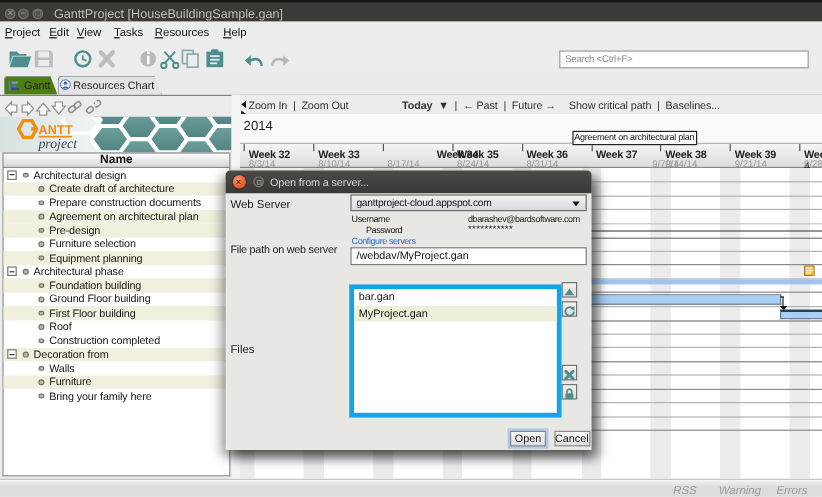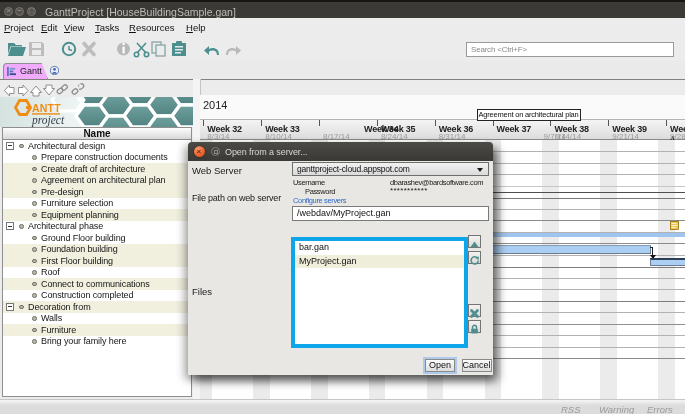--- a/index.html
+++ b/index.html
@@ -9,21 +9,21 @@
   #titlebar .wbtn{position:absolute;top:4.5px;width:9px;height:9px;border-radius:50%;background:#55524d;border:1px solid #78756f;box-sizing:border-box;}
   #titlebar .wsym{position:absolute;color:#8d8a84;font-size:8px;line-height:7px;width:7px;text-align:center;font-weight:bold;}
   #wtitle{left:45px;top:3.5px;color:#bfbcb6;font-size:10.5px;}
   #menubar{left:0;top:18px;width:685px;height:19px;background:#ececec;}
   .mitem{position:absolute;top:4px;font-size:9.5px;color:#111;}
   .mitem span{text-decoration:underline;}
   #toolbar{left:0;top:37px;width:685px;height:24px;background:#ececec;}
   #search{left:466px;top:42px;width:202px;height:13px;background:#fff;border:1px solid #9a9a9a;font-size:8px;letter-spacing:-0.2px;color:#8a8a8a;padding-left:4px;line-height:13px;}
   #tabstrip{left:0;top:61px;width:685px;height:18px;background:#eaeaea;}
   .tab{position:absolute;top:2px;height:16px;border:1px solid #8b9097;border-bottom:none;font-size:9px;color:#222;line-height:15px;box-sizing:border-box;}
-  #tab1{left:3px;width:45px;background:#f0abfc;border-top-left-radius:4px;clip-path:polygon(0 0,86% 0,100% 100%,0 100%);padding-left:16px;}
+  #tab1{left:3px;width:45px;background:#4d7c0f;border-top-left-radius:4px;clip-path:polygon(0 0,86% 0,100% 100%,0 100%);padding-left:16px;}
   #tab2{left:48px;width:87px;background:#e3e3e3;border-top-left-radius:4px;clip-path:polygon(0 0,93% 0,100% 100%,0 100%);padding-left:12px;}
   #mainsep{left:0;top:78.5px;width:685px;height:1px;background:#83817e;}
   
   #navrow{left:0;top:80px;width:193px;height:17px;background:#ececec;}
   #banner{left:0;top:97px;width:193px;height:30px;overflow:hidden;}
   #namehdr{left:2px;top:127px;width:190px;height:13px;background:linear-gradient(#fdfdfd,#d9d8d6);border:1px solid #8e8e8e;box-sizing:border-box;font-size:10px;font-weight:bold;color:#111;text-align:center;line-height:12px;}
   #tree{left:2px;top:140px;width:190px;height:257px;background:#fff;border-left:1px solid #8e8e8e;border-right:1px solid #8e8e8e;border-bottom:1px solid #8e8e8e;box-sizing:border-box;}
   .trow{position:relative;width:100%;height:11.5px;font-size:9px;letter-spacing:-0.1px;color:#161616;white-space:nowrap;}
   .trow.b{background:#f1f0df;}
   .trow .txt{position:absolute;top:0.5px;}
@@ -127,20 +127,21 @@
       </g>
 
     <path d="M206,18 C206,11 212,10 216,12 L216,9 L221,13.5 L216,18 L216,14.5 C212,12.5 208,13.5 208,18 Z" fill="#4d8f8f" transform="translate(425,0) scale(-1,1)"></path>
 
     <path d="M226,18 C226,11 232,10 236,12 L236,9 L241,13.5 L236,18 L236,14.5 C232,12.5 228,13.5 228,18 Z" fill="#b9b9b9"></path>
   </svg>
 </div>
 <div class="abs" id="search">Search &lt;Ctrl+F&gt;</div>
 <div class="abs" id="tabstrip">
   <div class="tab" id="tab1">Gantt</div>
+  <div class="tab" id="tab2">Resources Chart</div>
   <svg class="abs" style="left:6.5px;top:5.5px;" width="9" height="9" viewBox="0 0 10 10">
       <rect x="0" y="0" width="2" height="10" fill="#5577bb"></rect>
       <rect x="3" y="1" width="6" height="2" fill="#7799cc"></rect>
       <rect x="3" y="4" width="4" height="2" fill="#5577bb"></rect>
       <rect x="3" y="7" width="7" height="2" fill="#334f86"></rect>
     </svg>
   <svg class="abs" style="left:49.5px;top:5px;" width="9" height="9" viewBox="0 0 11 11">
       <circle cx="5.5" cy="5.5" r="5" fill="#e8edf5" stroke="#4466aa" stroke-width="1"></circle>
       <circle cx="5.5" cy="4" r="1.7" fill="#4466aa"></circle>
       <path d="M2.5,9.5 C2.5,6.8 8.5,6.8 8.5,9.5 Z" fill="#4466aa"></path>
@@ -201,27 +202,27 @@
     <text x="32" y="26.5" font-family="Liberation Serif" font-style="italic" font-size="11.5" fill="#39424d">project</text>
   </svg>
 </div>
 <div class="abs" id="namehdr">Name</div>
 <div class="abs" id="tree">
 <div class="trow">
       <div class="exp"></div>
       <div class="blt" style="left:16px;"></div>
       <div class="txt" style="left:25px;">Architectural design</div>
     </div>
+<div class="trow b">
+      <div class="blt" style="left:29px;"></div>
+      <div class="txt" style="left:38px;">Create draft of architecture</div>
+    </div>
 <div class="trow">
       <div class="blt" style="left:29px;"></div>
       <div class="txt" style="left:38px;">Prepare construction documents</div>
-    </div>
-<div class="trow b">
-      <div class="blt" style="left:29px;"></div>
-      <div class="txt" style="left:38px;">Create draft of architecture</div>
     </div>
 <div class="trow b">
       <div class="blt" style="left:29px;"></div>
       <div class="txt" style="left:38px;">Agreement on architectural plan</div>
     </div>
 <div class="trow b">
       <div class="blt" style="left:29px;"></div>
       <div class="txt" style="left:38px;">Pre-design</div>
     </div>
 <div class="trow">
@@ -230,39 +231,35 @@
     </div>
 <div class="trow b">
       <div class="blt" style="left:29px;"></div>
       <div class="txt" style="left:38px;">Equipment planning</div>
     </div>
 <div class="trow">
       <div class="exp"></div>
       <div class="blt" style="left:16px;"></div>
       <div class="txt" style="left:25px;">Architectural phase</div>
     </div>
+<div class="trow b">
+      <div class="blt" style="left:29px;"></div>
+      <div class="txt" style="left:38px;">Foundation building</div>
+    </div>
 <div class="trow">
       <div class="blt" style="left:29px;"></div>
       <div class="txt" style="left:38px;">Ground Floor building</div>
     </div>
 <div class="trow b">
       <div class="blt" style="left:29px;"></div>
-      <div class="txt" style="left:38px;">Foundation building</div>
-    </div>
-<div class="trow b">
-      <div class="blt" style="left:29px;"></div>
       <div class="txt" style="left:38px;">First Floor building</div>
     </div>
 <div class="trow">
       <div class="blt" style="left:29px;"></div>
       <div class="txt" style="left:38px;">Roof</div>
-    </div>
-<div class="trow b">
-      <div class="blt" style="left:29px;"></div>
-      <div class="txt" style="left:38px;">Connect to communications</div>
     </div>
 <div class="trow">
       <div class="blt" style="left:29px;"></div>
       <div class="txt" style="left:38px;">Construction completed</div>
     </div>
 <div class="trow b">
       <div class="exp"></div>
       <div class="blt" style="left:16px;"></div>
       <div class="txt" style="left:25px;">Decoration from</div>
     </div>
@@ -275,20 +272,27 @@
       <div class="txt" style="left:38px;">Furniture</div>
     </div>
 <div class="trow">
       <div class="blt" style="left:29px;"></div>
       <div class="txt" style="left:38px;">Bring your family here</div>
     </div>
 </div>
 <div class="abs" id="splitter"></div>
 <div class="abs" style="left:199.5px;top:79px;width:1px;height:320px;background:#c4c4c4;"></div>
 <div class="abs" id="chart">
+  <div id="ctoolbar">
+    <div class="abs" style="left:7px;top:4px;">Zoom In&nbsp; | &nbsp;Zoom Out</div>
+    <div class="abs" style="left:135px;top:4px;"><b>Today&nbsp; ▼</b>&nbsp; | &nbsp;← Past&nbsp; | &nbsp;Future →</div>
+    <div class="abs" style="left:274px;top:4px;">Show critical path&nbsp; | &nbsp;Baselines...</div>
+    <div class="abs" style="left:1px;top:5px;width:0;height:0;border-top:3.5px solid transparent;border-bottom:3.5px solid transparent;border-right:4.5px solid #111;"></div>
+    <div class="abs" style="left:1px;top:12.5px;width:0;height:0;border-top:3.5px solid transparent;border-bottom:3.5px solid transparent;border-left:4.5px solid #111;"></div>
+  </div>
   <div id="yearrow">
       <div>2014</div>
     </div>
   <div id="weekband">
     <div class="wtick" style="left:3.3px;"></div>
       <div class="wname" style="left:7.3px;">Week 32</div>
       <div class="wdate" style="left:7.3px;">8/3/14</div>
     <div class="wtick" style="left:61.2px;"></div>
       <div class="wname" style="left:65.2px;">Week 33</div>
       <div class="wdate" style="left:65.2px;">8/10/14</div>
@@ -373,21 +377,21 @@
     <div style="position:absolute;left:23px;top:5px;width:9px;height:9px;border-radius:50%;background:#45433f;border:1px solid #807d77;box-sizing:border-box;"></div>
     <div style="position:absolute;left:25.5px;top:7.5px;width:4px;height:4px;border:1px solid #8d8a84;box-sizing:border-box;"></div>
   </div>
   <div class="dlabel" style="left:4px;top:23px;">Web Server</div>
   <div id="combo">ganttproject-cloud.appspot.com<div class="arr"></div></div>
   <div class="dlabel small" style="left:105px;top:36px;">Username</div>
   <div class="dlabel small" style="left:202px;top:36px;text-align:center;">dbarashev@bardsoftware.com</div>
   <div class="dlabel small" style="left:105px;top:45px;padding-left:12px;">Password</div>
   <div class="dlabel small" style="left:202px;top:44px;font-size:8px;letter-spacing:0.3px;">***********</div>
   <div class="dlabel small" style="left:105px;top:54px;color:#2d6ac9;">Configure servers</div>
-  <div class="dlabel" style="left:4px;top:51px;font-size:9px;letter-spacing:-0.2px;">File path on web server</div>
+  <div class="dlabel" style="left:4px;top:61px;font-size:9px;letter-spacing:-0.2px;">File path on web server</div>
   <div id="fpath">/webdav/MyProject.gan</div>
   <div id="flist">
       <div class="fitem">bar.gan</div>
       <div class="fitem sel">MyProject.gan</div>
     </div>
   <div class="dlabel" style="left:4px;top:144px;">Files</div>
   <div class="sbtn" id="sb-up" style="top:93px;"><svg width="11" height="11" viewBox="0 0 11 11">
         <polygon points="5.5,2.5 9.5,8 1.5,8" fill="#4d8f8f"></polygon>
       </svg></div>
   <div class="sbtn" id="sb-rf" style="top:108.5px;"><svg width="11" height="11" viewBox="0 0 11 11">

